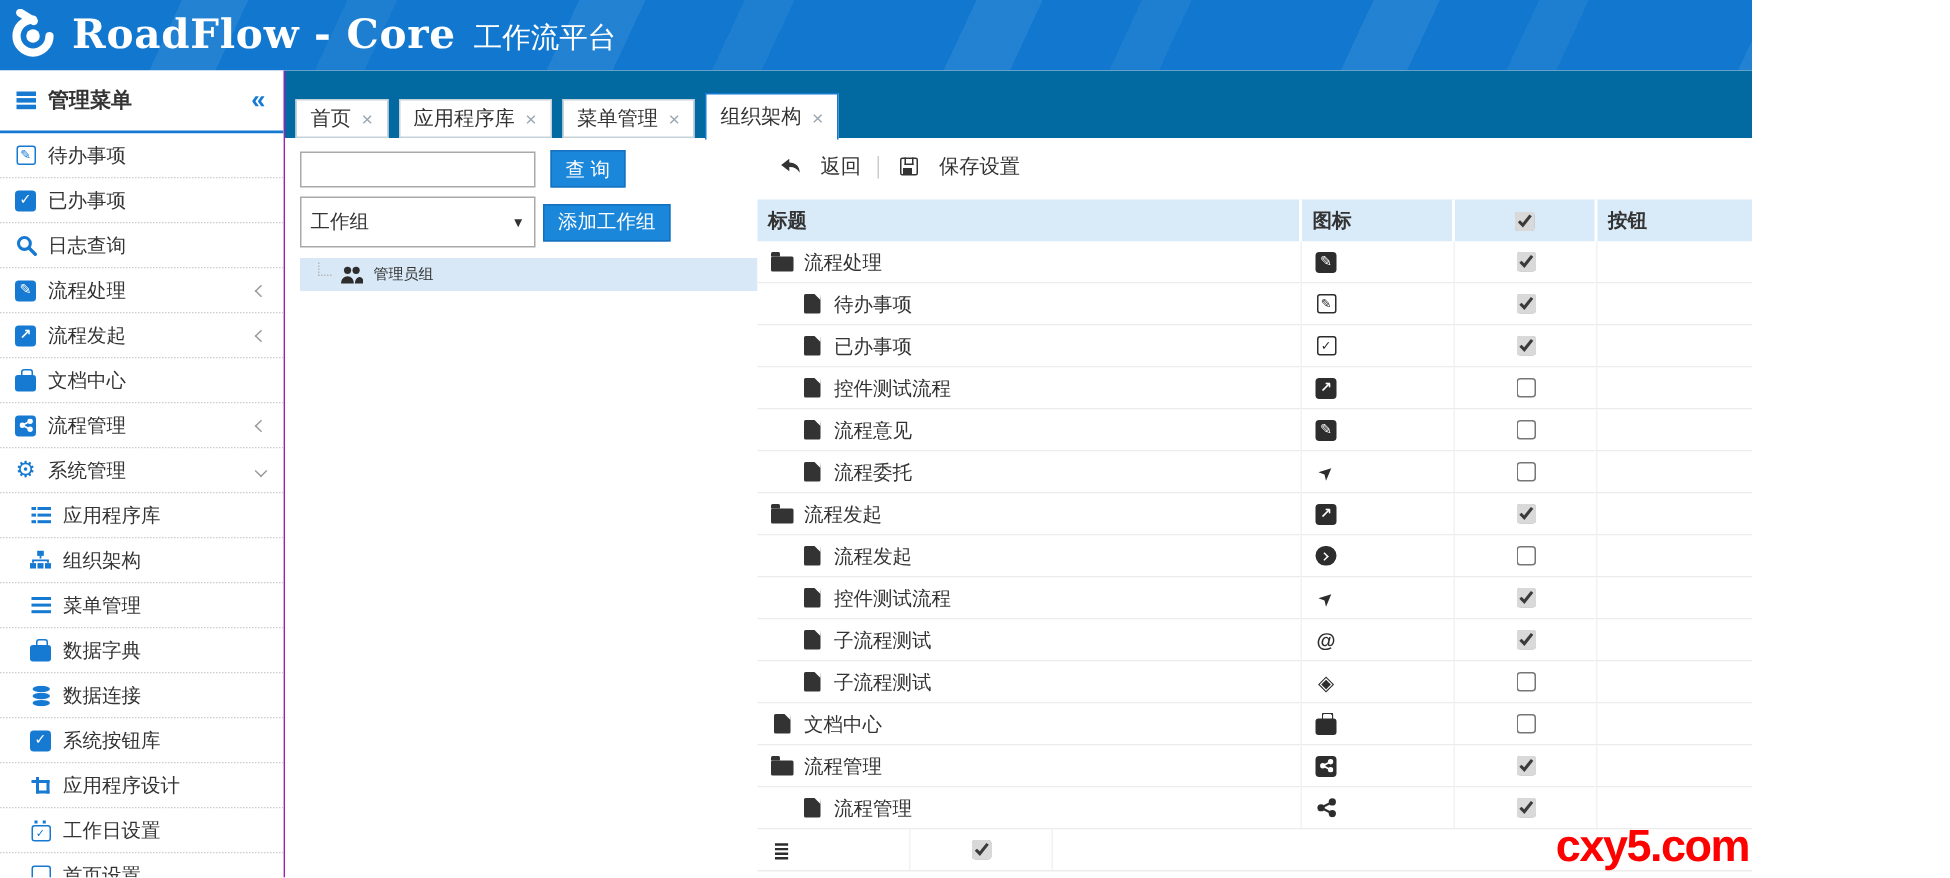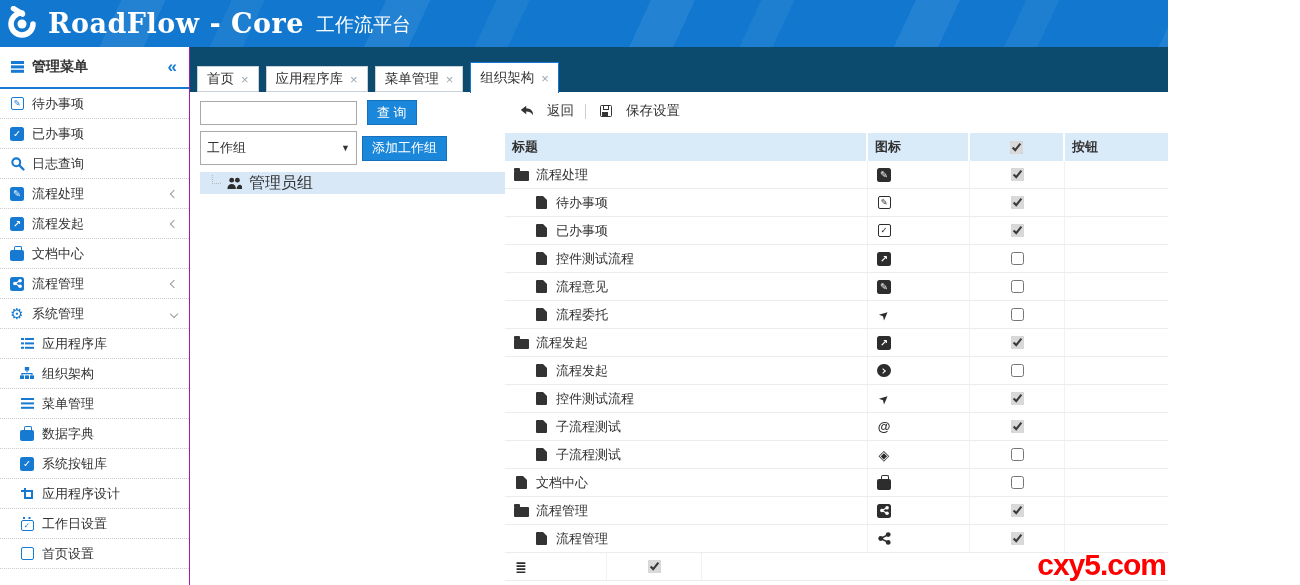--- a/index.html
+++ b/index.html
@@ -29,37 +29,37 @@
   .side-item.sub{padding-left:18px}
   .side-item .lbl{white-space:nowrap}
   .chevwrap{margin-left:auto;display:inline-flex}
   .chev{display:block;width:6px;height:6px;border-right:1.4px solid #9a9a9a;border-bottom:1.4px solid #9a9a9a}
   .chev.left{transform:rotate(135deg)}
   .chev.down{transform:rotate(45deg)}
   .chev.cw{border-color:#fff;width:4px;height:4px;transform:rotate(-45deg);margin-left:-2px}
 
   
   .content{flex:1;display:flex;flex-direction:column;min-width:0;background:#fff}
-  .tabbar{height:45px;background:#0c4a6e;display:flex;align-items:flex-end;padding-left:7px;gap:7px;flex:none}
+  .tabbar{height:45px;background:#0369a1;display:flex;align-items:flex-end;padding-left:7px;gap:7px;flex:none}
   .tab{height:26px;padding:0 9px;display:flex;align-items:center;gap:7px;background:#fff;border:1px solid #c7d1da;font-size:13.5px;color:#333;cursor:pointer}
   .tab .x{color:#9aa7b2;font-size:13px;line-height:1}
   .tab.active{height:31px;border:1px solid var(--accent);border-bottom:none;margin-bottom:-1px;z-index:2;background:#fff}
 
   .workarea{flex:1;display:flex;min-height:0}
 
   
   .treepanel{width:315px;flex:none;padding:8px 0 0 10px}
   .frow{display:flex;align-items:center;margin-bottom:6px}
   .search-input{width:157px;height:24px;border:1px solid #a9a9a9;outline:none;padding:0 5px;font-size:13px;font-family:inherit}
   .btn{background:var(--button-bg);color:#fff;border:1px solid #1571bd;height:25px;font-size:13px;padding:0 9px;margin-left:10px;cursor:pointer;font-family:inherit;white-space:nowrap}
   .btn.add{margin-left:5px}
   .selbox{width:157px;height:24px;border:1px solid #a9a9a9;display:flex;align-items:center;justify-content:space-between;padding:16px 6px;font-size:13px;background:#fff;cursor:pointer}
   .selarrow{font-size:9px;color:#333}
   .treelist{margin-top:7px}
-  .tnode{height:22px;display:flex;align-items:center;padding-left:10px;font-size:16px;color:#333;cursor:pointer}
+  .tnode{height:22px;display:flex;align-items:center;padding-left:10px;font-size:10px;color:#333;cursor:pointer}
   .tnode.selected{background:var(--selected-bg)}
   .elbow{width:9px;height:9px;border-left:1px dotted #b8b8b8;border-bottom:1px dotted #b8b8b8;margin:0 4px 8px 2px;flex:none}
 
   
   .gridpanel{flex:1;display:flex;flex-direction:column;min-width:0;padding-top:6px}
   .toolbar{height:26px;display:flex;align-items:center;padding-left:13px;gap:11px;font-size:13.5px;color:#333;margin-bottom:9px}
   .tbtn{display:inline-flex;align-items:center;gap:5px;cursor:pointer;color:#333}
   .tb-sep{width:1px;height:15px;background:#ccc}
 
   .thead{display:flex;height:28px;background:var(--table-header-bg);align-items:flex-end;font-weight:bold;font-size:13px;color:#333;flex:none}
@@ -244,20 +244,30 @@
             <span class="lbl">菜单管理</span>
           </div>
           <div class="side-item sub">
             <span class="icw ic-blue">
               <span class="bcase"></span>
             </span>
             <span class="lbl">数据字典</span>
           </div>
           <div class="side-item sub">
             <span class="icw ic-blue">
+              <svg class="svgi" width="13" height="14" viewBox="0 0 13 14">
+                <ellipse cx="6.5" cy="2.3" rx="5.8" ry="2.1" fill="currentColor"></ellipse>
+                <ellipse cx="6.5" cy="7" rx="5.8" ry="2.1" fill="currentColor"></ellipse>
+                <ellipse cx="6.5" cy="11.7" rx="5.8" ry="2.1" fill="currentColor"></ellipse>
+              </svg>
+            </span>
+            <span class="lbl">数据连接</span>
+          </div>
+          <div class="side-item sub">
+            <span class="icw ic-blue">
               <span class="gi box">
                 <s>✓</s>
               </span>
             </span>
             <span class="lbl">系统按钮库</span>
           </div>
           <div class="side-item sub">
             <span class="icw ic-blue">
               <span class="cropi"></span>
             </span>

